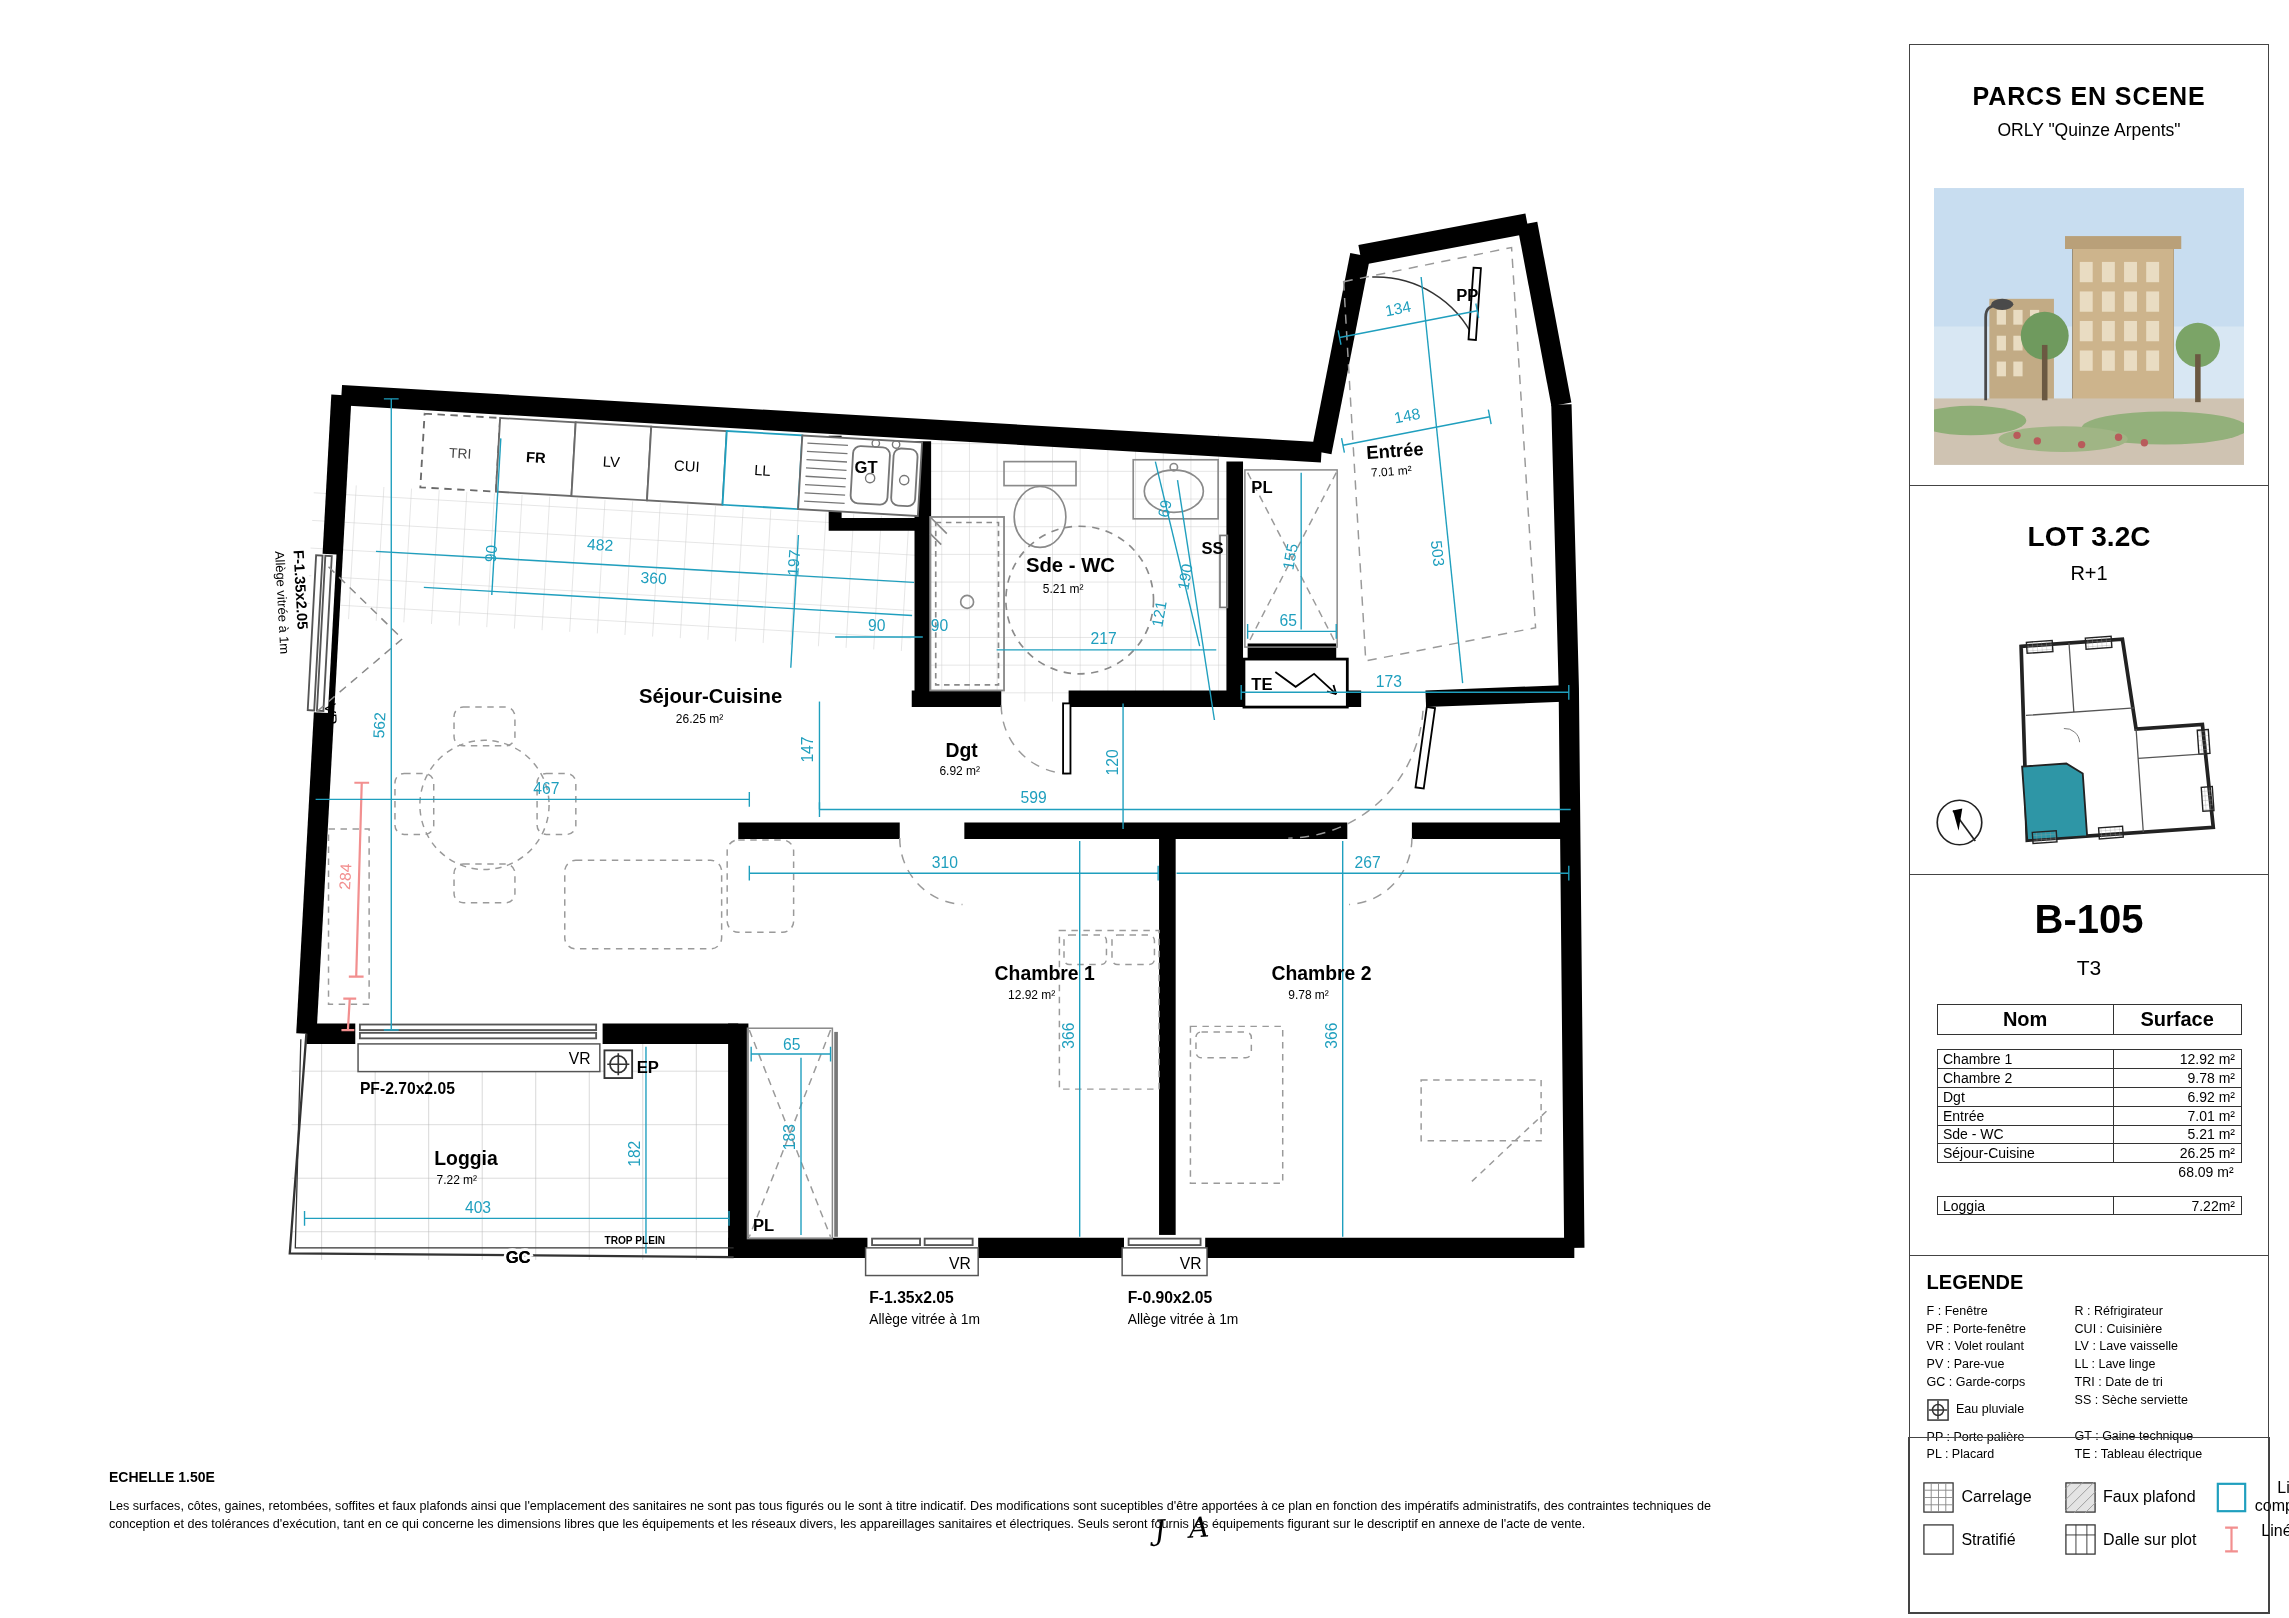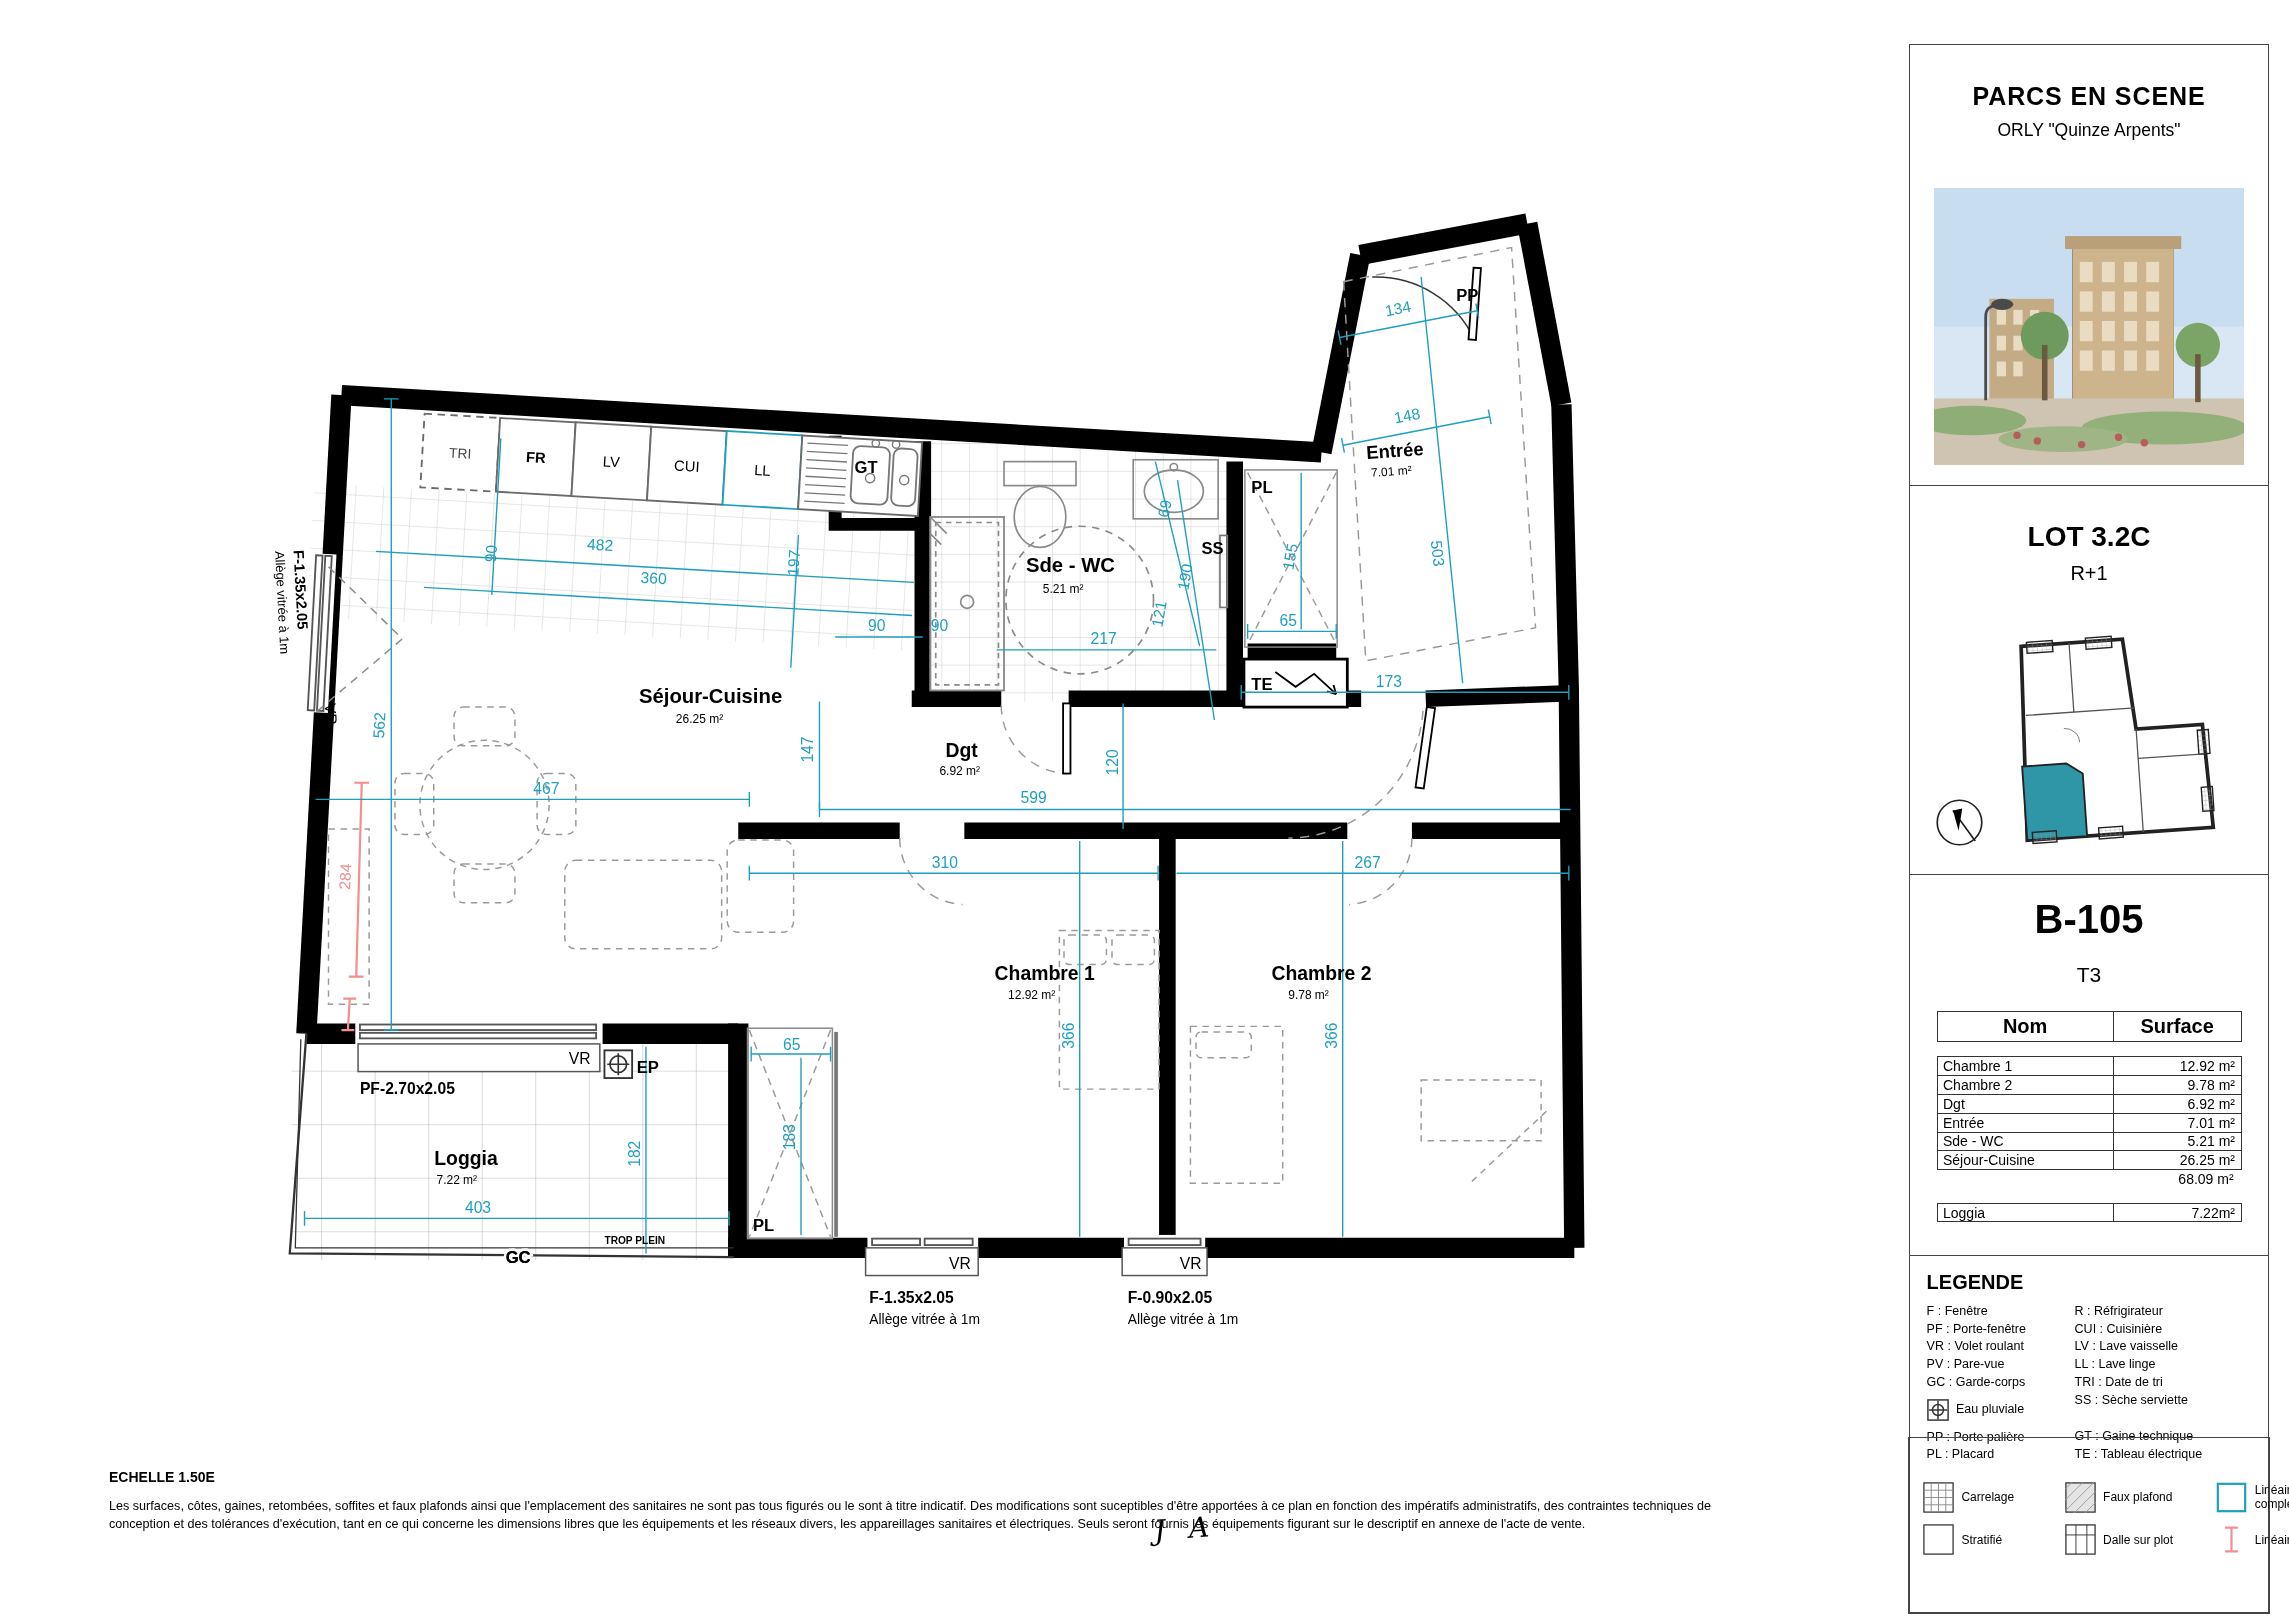--- a/index.html
+++ b/index.html
@@ -12,36 +12,36 @@
   #sec-project{height:403px;}
   #sec-lot{height:353px;}
   #sec-unit{height:358px;}
   #sec-legend{height:275px;}
   .proj-title{text-align:center;font-weight:bold;font-size:25px;letter-spacing:0.9px;margin-top:37px;}
   .proj-sub{text-align:center;font-size:17.5px;margin-top:9.2px;}
   .hero{position:absolute;left:24px;top:106px;width:310px;height:277px;overflow:hidden;}
   .lot-title{text-align:center;font-weight:bold;font-size:28px;margin-top:35px;}
   .lot-level{text-align:center;font-size:20px;margin-top:9.2px;}
   .unit-id{text-align:center;font-weight:bold;font-size:40px;margin-top:22px;}
-  .unit-type{text-align:center;font-size:21px;margin-top:21px;}
+  .unit-type{text-align:center;font-size:21px;margin-top:14px;}
   table.surfaces{border-collapse:collapse;margin:24px auto 0 auto;width:305px;font-size:14px;}
   table.surfaces th{border:1.8px solid #333;font-size:20px;padding:2.8px 5.5px;}
   table.surfaces td{border:0.9px solid #333;padding:0.9px 5.5px;}
   table.surfaces .gap td{border:none;height:13px;}
   table.surfaces .total td{border:none;text-align:right;padding-right:7.4px;}
   td.sname{width:58%;}
   td.sval{text-align:right;}
   .legend-title{font-weight:bold;font-size:20px;margin:14.8px 0 0 16.6px;}
   .legend-cols{display:flex;margin:9.2px 0 0 16.6px;font-size:12.5px;line-height:1.42;}
   .legend-col1{width:148px;}
   .legend-col2{width:175px;}
   .eau-row{display:flex;align-items:center;margin:7.4px 0;}
   .eau-row svg{margin-right:7.4px;}
   .legend-spacer{height:18.5px;}
-  .swatches{display:grid;grid-template-columns:138px 148px 1fr;gap:5.5px 3.7px;margin:14.8px 0 0 13px;font-size:12px;}
+  .swatches{display:grid;grid-template-columns:138px 148px 1fr;gap:5.5px 3.7px;margin:14.8px 0 0 13px;font-size:16px;text-align:center;}
   .swatch-item{display:flex;align-items:center;gap:7.4px;min-height:37px;}
   
   #titleblock{position:absolute;left:-1.8px;right:-1.8px;bottom:-1.8px;height:175px;border:1.8px solid #444;}
   .tb-row1{display:flex;height:57px;border-bottom:1.8px solid #444;}
   .tb-row2{display:flex;height:81px;border-bottom:1.8px solid #444;}
   .tb-cell-l{width:180px;border-right:1.8px solid #444;position:relative;}
   .tb-cell-r{flex:1;position:relative;}
   .tb-small{position:absolute;left:7.4px;top:24px;font-size:10px;}
   .tb-date{text-align:center;font-size:19.4px;line-height:1.2;margin-top:6.5px;}
   .tb-client{font-weight:bold;font-size:14.8px;line-height:1.25;margin:18.5px 0 0 18.5px;}

